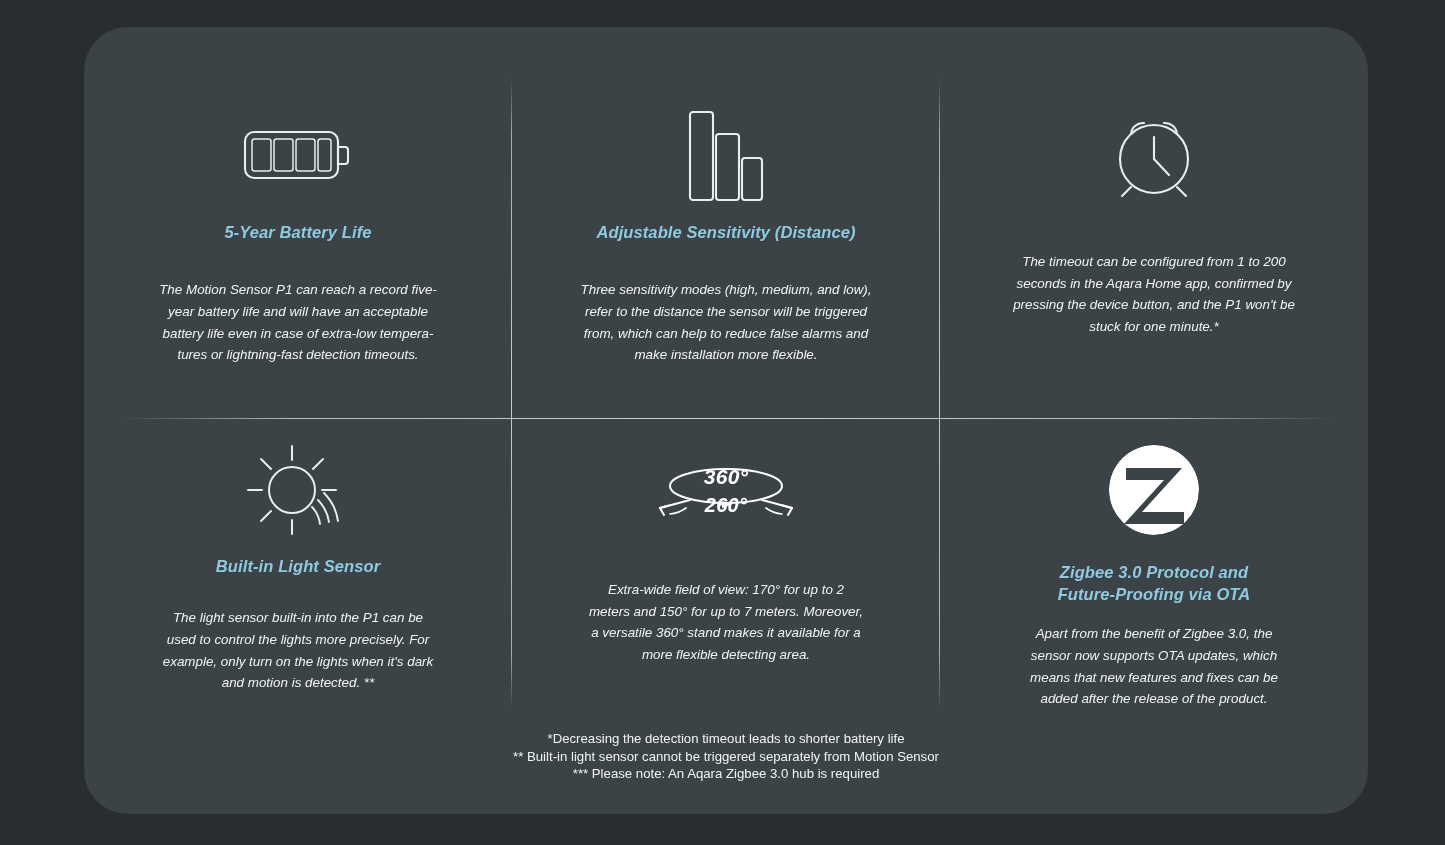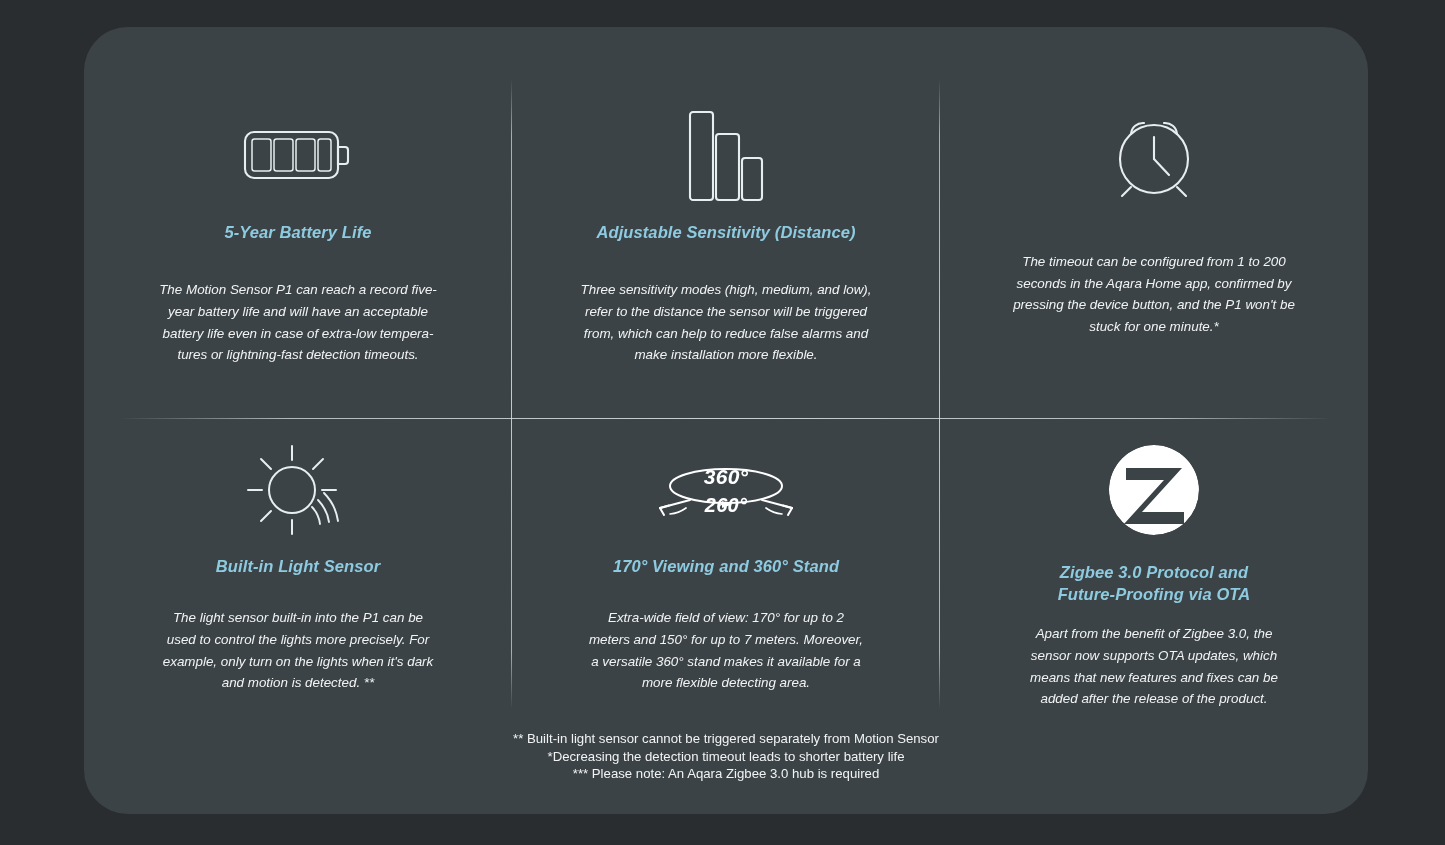--- a/index.html
+++ b/index.html
@@ -238,21 +238,20 @@
 
               <path d="M136 52 l30 8"></path>
               <path d="M166 60 l-9 -2.5"></path>
               <path d="M166 60 l-4 7"></path>
               <path d="M156 66 a34 34 0 0 1 -16 -6" stroke-width="1.7"></path>
             </svg>
             <div class="angle-label angle-360">360°</div>
             <div class="angle-label angle-170">260°</div>
           </div>
         </div>
-        <div class="feat-title">170° Viewing and 360° Stand</div>
         <div class="feat-body">Extra-wide field of view: 170° for up to 2 meters and 150° for up to 7 meters. Moreover, a versatile 360° stand makes it available for a more flexible detecting area.</div>
       </div>
 
       <div class="panel panel-row2 panel-zigbee">
         <div class="icon-wrap">
           <svg width="96" height="96" viewBox="0 0 96 96">
             <defs>
               <mask id="zmask">
                 <rect x="0" y="0" width="96" height="96" fill="#000"></rect>
                 <circle cx="48" cy="48" r="45" fill="#fff"></circle>
@@ -265,19 +264,19 @@
         <div class="feat-title">
           <div>Zigbee 3.0 Protocol and</div>
           <div>Future-Proofing via OTA</div>
         </div>
         <div class="feat-body">Apart from the benefit of Zigbee 3.0, the sensor now supports OTA updates, which means that new features and fixes can be added after the release of the product.</div>
       </div>
 
     </div>
 
     <div class="footnotes">
+      <div>*Decreasing the detection timeout leads to shorter battery life</div>
       <div>** Built-in light sensor cannot be triggered separately from Motion Sensor</div>
-      <div>*Decreasing the detection timeout leads to shorter battery life</div>
       <div>*** Please note: An Aqara Zigbee 3.0 hub is required</div>
     </div>
 
   </div>
 </div>
 
 </body></html>

